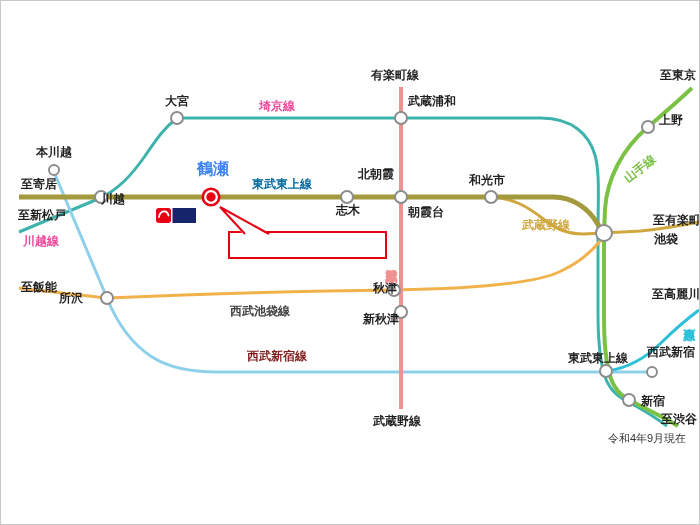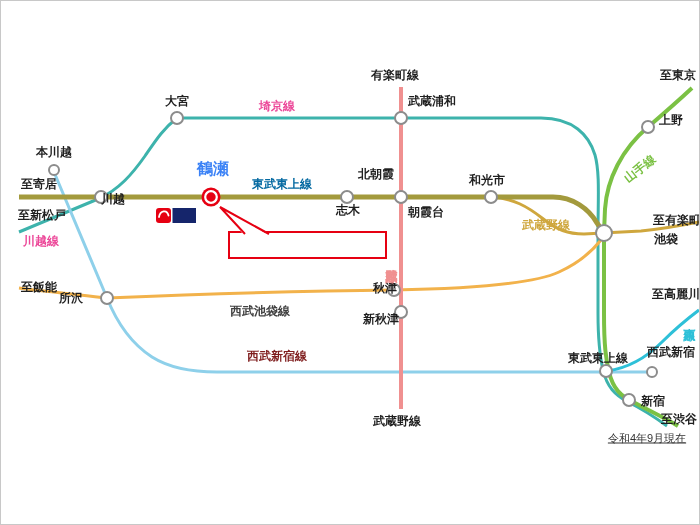--- a/index.html
+++ b/index.html
@@ -18,21 +18,21 @@
   .c-green{color:#7bc144}
   .c-gold{color:#cfa73e}
   .c-pink{color:#f09090}
   .c-orange{color:#404040}
   .c-lblue{color:#7f1d1d}
   .c-cyan{color:#2ec0d8}
   .vert{writing-mode:vertical-rl;text-orientation:upright;letter-spacing:1px;}
   .rot{transform:translate(-50%,-50%) rotate(-38deg);}
   .tsuruse{font-size:16px;color:#3b82f6;}
   .callout-text{font-size:15px;color:#e60012;z-index:5;}
-  .date{font:11px "Liberation Sans",sans-serif;color:#333;text-decoration:underline;}
+  .date{font:11px "Liberation Sans",sans-serif;color:#333;}
   .ur-text{font:bold 9px "Liberation Sans",sans-serif;color:#fff;z-index:4;padding-left:39px;}
 </style>
 </head>
 <body>
 
 <div class="map">
 
   <svg width="700" height="525" viewBox="0 0 700 525">
 
     <path d="M 18 231 L 97 198 C 118 189 132 172 144 155 C 155 139 162 128 176 117" fill="none" stroke="#3db3ac" stroke-width="3"></path>

